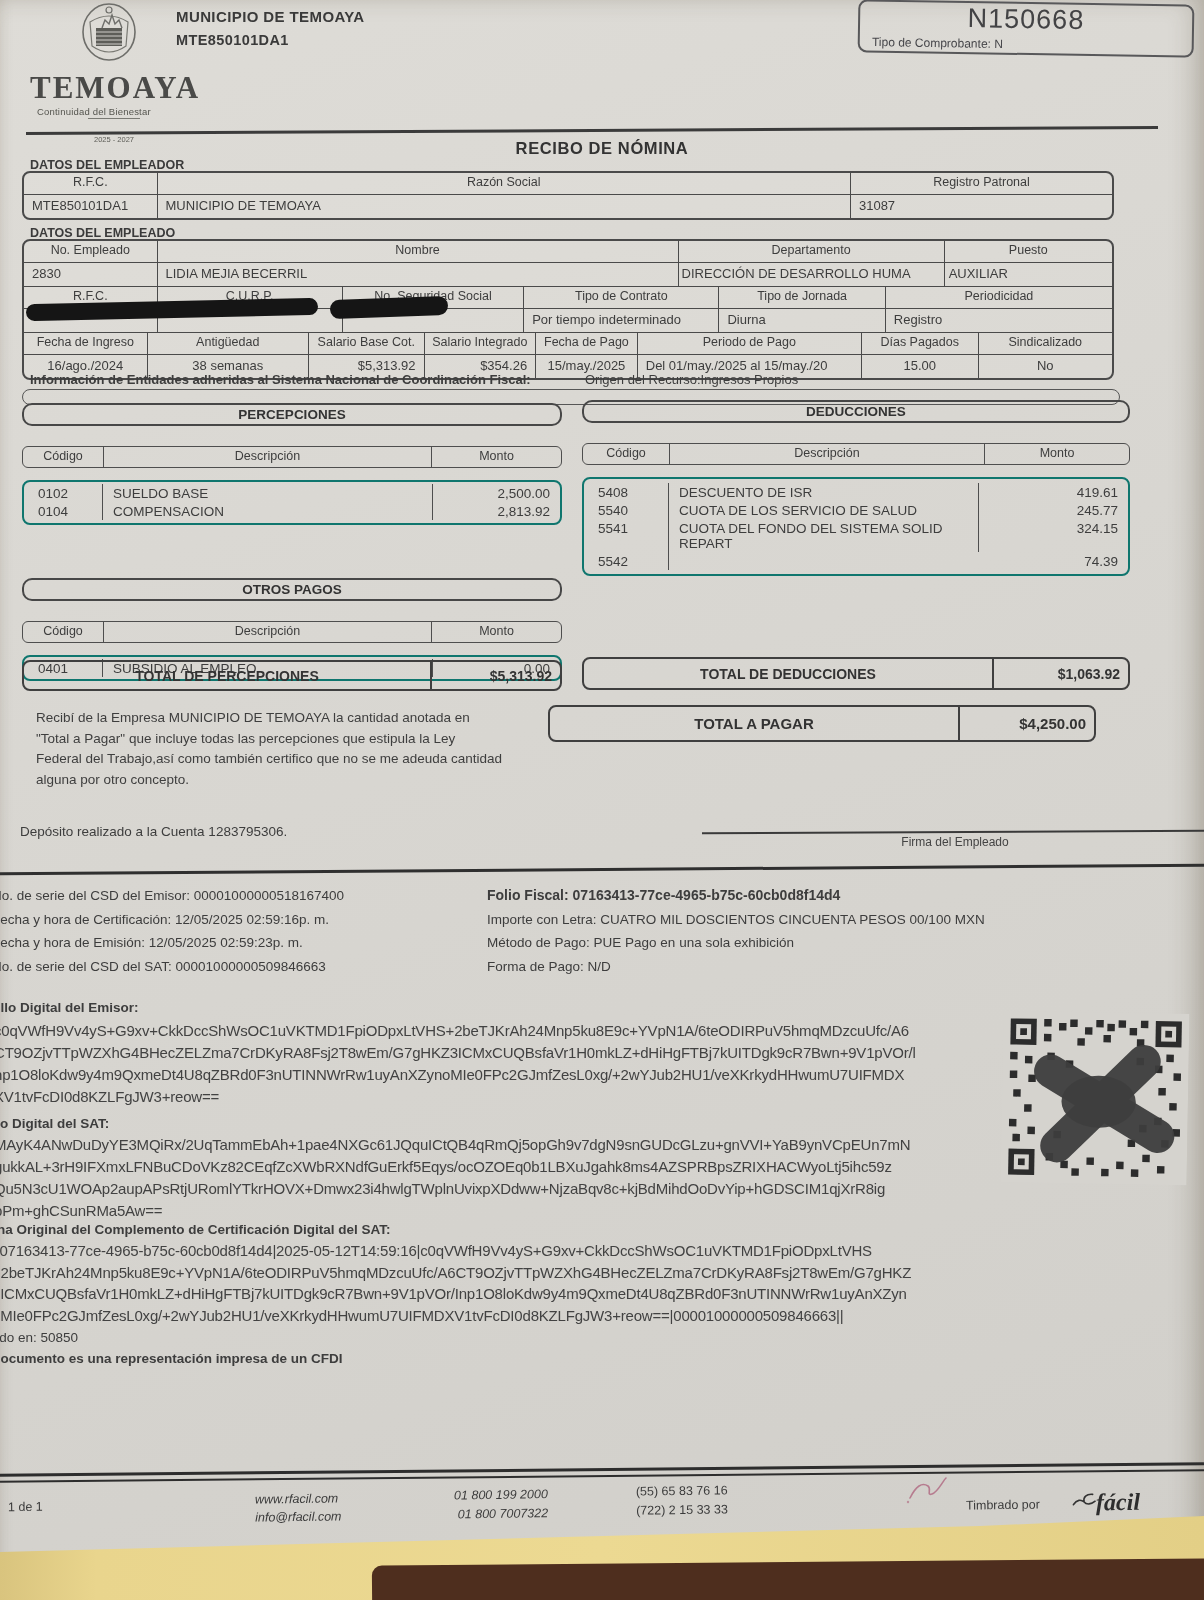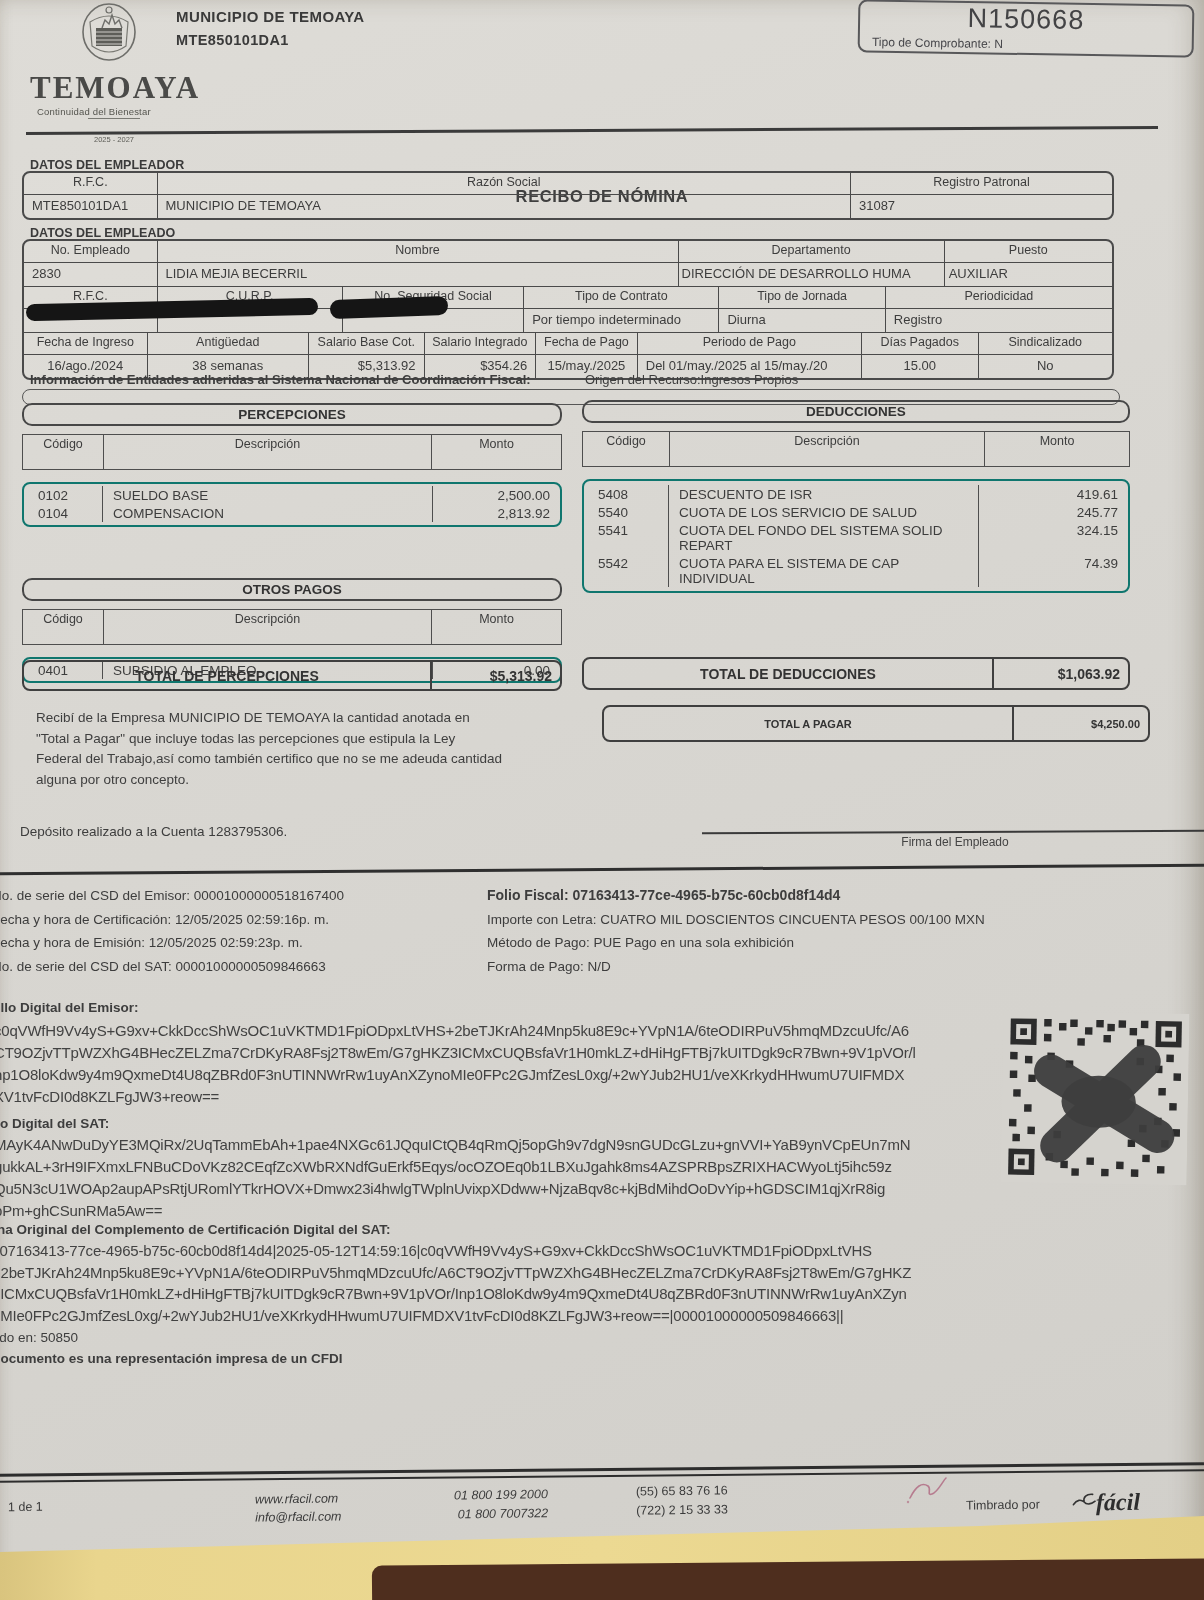--- a/index.html
+++ b/index.html
@@ -27,21 +27,21 @@
   .muni-name { left:176px; top:8px; font-size:15px; font-weight:bold; color:#3a3a3a; letter-spacing:.4px; }
   .muni-rfc  { left:176px; top:32px; font-size:14.5px; font-weight:bold; color:#3a3a3a; letter-spacing:.4px; }
   .crest { left:76px; top:2px; }
   .wordmark { left:30px; top:70px; font-family:"Liberation Serif",serif; font-weight:bold; font-size:31px; letter-spacing:2px; color:#4a4a48; }
   .wordmark-sub { left:37px; top:106px; font-size:9.5px; color:#55554f; letter-spacing:.2px; }
   .wordmark-years { left:88px; top:118px; font-size:7.5px; color:#5c5c56; border-top:1px solid #7a7a74; padding:16px 6px; }
   .folio-box { left:858px; top:2px; width:336px; height:53px; border:2px solid #58585a; border-radius:9px; transform:rotate(.9deg); }
   .folio-number { left:858px; top:4px; width:336px; text-align:center; font-size:27px; color:#434345; letter-spacing:1px; transform:rotate(.9deg); }
   .tipo-comp { left:872px; top:36px; font-size:12px; color:#46464a; transform:rotate(.9deg); }
   .header-rule { left:26px; top:129px; width:1132px; height:3px; background:#3b3b3b; transform:rotate(-.3deg); }
-  .doc-title { left:0; top:139px; width:1204px; text-align:center; font-size:16.5px; font-weight:bold; letter-spacing:.6px; color:#333;margin-top:48px; }
+  .doc-title { left:0; top:139px; width:1204px; text-align:center; font-size:16.5px; font-weight:bold; letter-spacing:.6px; color:#333; }
 
   
   .sec-label { font-size:12.5px; font-weight:bold; color:#3a3a3a; }
 
   
   .tbl { border:2px solid #4a4a4a; border-radius:8px; overflow:hidden; background:rgba(255,255,255,.06); }
   .trow { display:flex; }
   .trow + .trow { border-top:1.5px solid #4a4a4a; }
   .tc { border-left:1.5px solid #4a4a4a; overflow:hidden; white-space:nowrap; }
   .tc:first-child { border-left:none; }
@@ -52,21 +52,21 @@
   .emp-tbl { left:22px; top:239px; width:1092px; }
 
   .redact { background:#151515; border-radius:9px; }
 
   .coord-info { left:30px; top:372px; font-size:13px; font-weight:bold; }
   .coord-origen { left:585px; top:372px; font-size:13px; }
   .coord-bar { left:22px; top:389px; width:1098px; height:16px; border:1.5px solid #565656; border-radius:8px; }
 
   
   .p-title { border:2px solid #474747; border-radius:10px; height:23px; line-height:20px; text-align:center; font-weight:bold; font-size:13.5px; color:#333; }
-  .p-cols { margin-top:8px; border:1.5px solid #4e4e4e; border-radius:0; height:36px; display:flex; }
+  .p-cols { margin-top:20px; border:1.5px solid #4e4e4e; border-radius:6px; height:22px; display:flex; }
   .p-col { line-height:19px; text-align:center; font-size:12.5px; border-left:1.5px solid #4e4e4e; }
   .p-col:first-child { border-left:none; }
   .p-body { margin-top:12px; border:2px solid #0f766e; border-radius:8px; overflow:hidden; }
   .b-row { display:flex; align-items:stretch; }
   .b-code { padding:2px 0 1px 14px; font-size:13.5px; }
   .b-desc { flex:1; border-left:1.5px solid #4e4e4e; padding:2px 6px 1px 10px; font-size:13.5px; }
   .b-monto { border-left:1.5px solid #4e4e4e; text-align:right; padding:2px 10px 1px 0; font-size:13.5px; }
   .panel-perc { left:22px; top:403px; width:540px; }
   .panel-ded  { left:582px; top:400px; width:548px; }
   .panel-otros{ left:22px; top:578px; width:540px; }
@@ -76,21 +76,21 @@
   .panel-ded .b-desc { flex:none; width:310px; }
   .panel-ded .b-monto { flex:1; }
 
   .total-box { border:2px solid #3f3f3f; border-radius:8px; display:flex; font-weight:bold; color:#333; overflow:hidden; }
   .t-label { flex:1; text-align:center; }
   .t-value { border-left:2px solid #3f3f3f; text-align:right; padding-right:8px; }
   .tot-perc { left:22px; top:660px; width:540px; height:31px; font-size:14px; line-height:28px; }
   .tot-perc .t-value { width:130px; }
   .tot-ded { left:582px; top:657px; width:548px; height:33px; font-size:14px; line-height:30px; }
   .tot-ded .t-value { width:136px; }
-  .tot-pag { left:602px; top:705px; width:548px; height:37px; font-size:11px; line-height:34px; }
+  .tot-pag { left:548px; top:705px; width:548px; height:37px; font-size:15px; line-height:34px; }
   .tot-pag .t-value { width:136px; }
 
   .leyenda { left:36px; top:708px; width:468px; font-size:13.5px; line-height:20.5px; color:#3e3e3e; }
   .deposito { left:20px; top:824px; font-size:13.5px; }
   .firma-line { left:702px; top:831px; width:508px; height:2px; background:#3a3a3a; transform:rotate(-.3deg); }
   .firma-label { left:700px; top:835px; width:510px; text-align:center; font-size:12px; color:#444; }
   .big-divider { left:0; top:868px; width:1204px; height:2.5px; background:#2f2f2f; transform:rotate(-.4deg); }
 
   .fiscal-left { left:-8px; top:884px; font-size:13.5px; line-height:23.5px; white-space:nowrap; }
   .fiscal-right { left:487px; top:884px; font-size:13.5px; line-height:23.5px; white-space:nowrap; }
@@ -257,21 +257,20 @@
       <div class="b-desc">CUOTA DE LOS SERVICIO DE SALUD</div>
       <div class="b-monto">245.77</div>
     </div>
     <div class="b-row">
       <div class="b-code">5541</div>
       <div class="b-desc">CUOTA DEL FONDO DEL SISTEMA SOLID REPART</div>
       <div class="b-monto">324.15</div>
     </div>
     <div class="b-row">
       <div class="b-code">5542</div>
-      <div class="b-desc">CUOTA PARA EL SISTEMA DE CAP INDIVIDUAL</div>
       <div class="b-monto">74.39</div>
     </div>
   </div>
 </div>
 
 <div class="abs panel-otros">
   <div class="p-title">OTROS PAGOS</div>
   <div class="p-cols">
     <div class="p-col" style="width:80px;">Código</div>
     <div class="p-col" style="flex:1;">Descripción</div>

